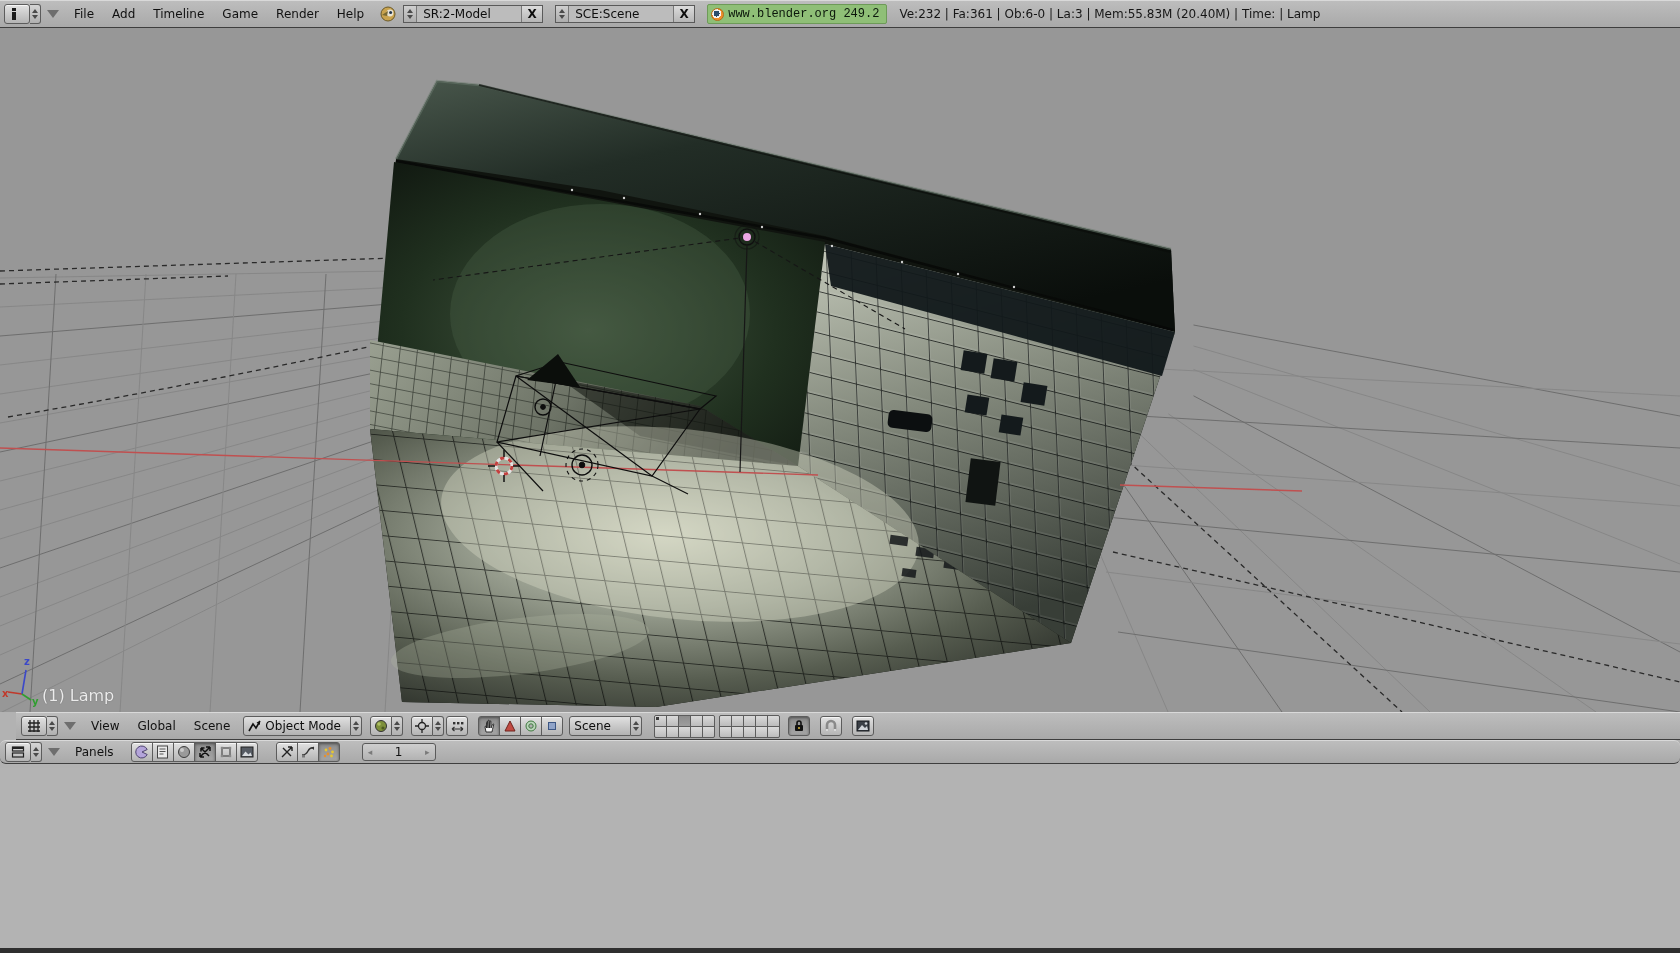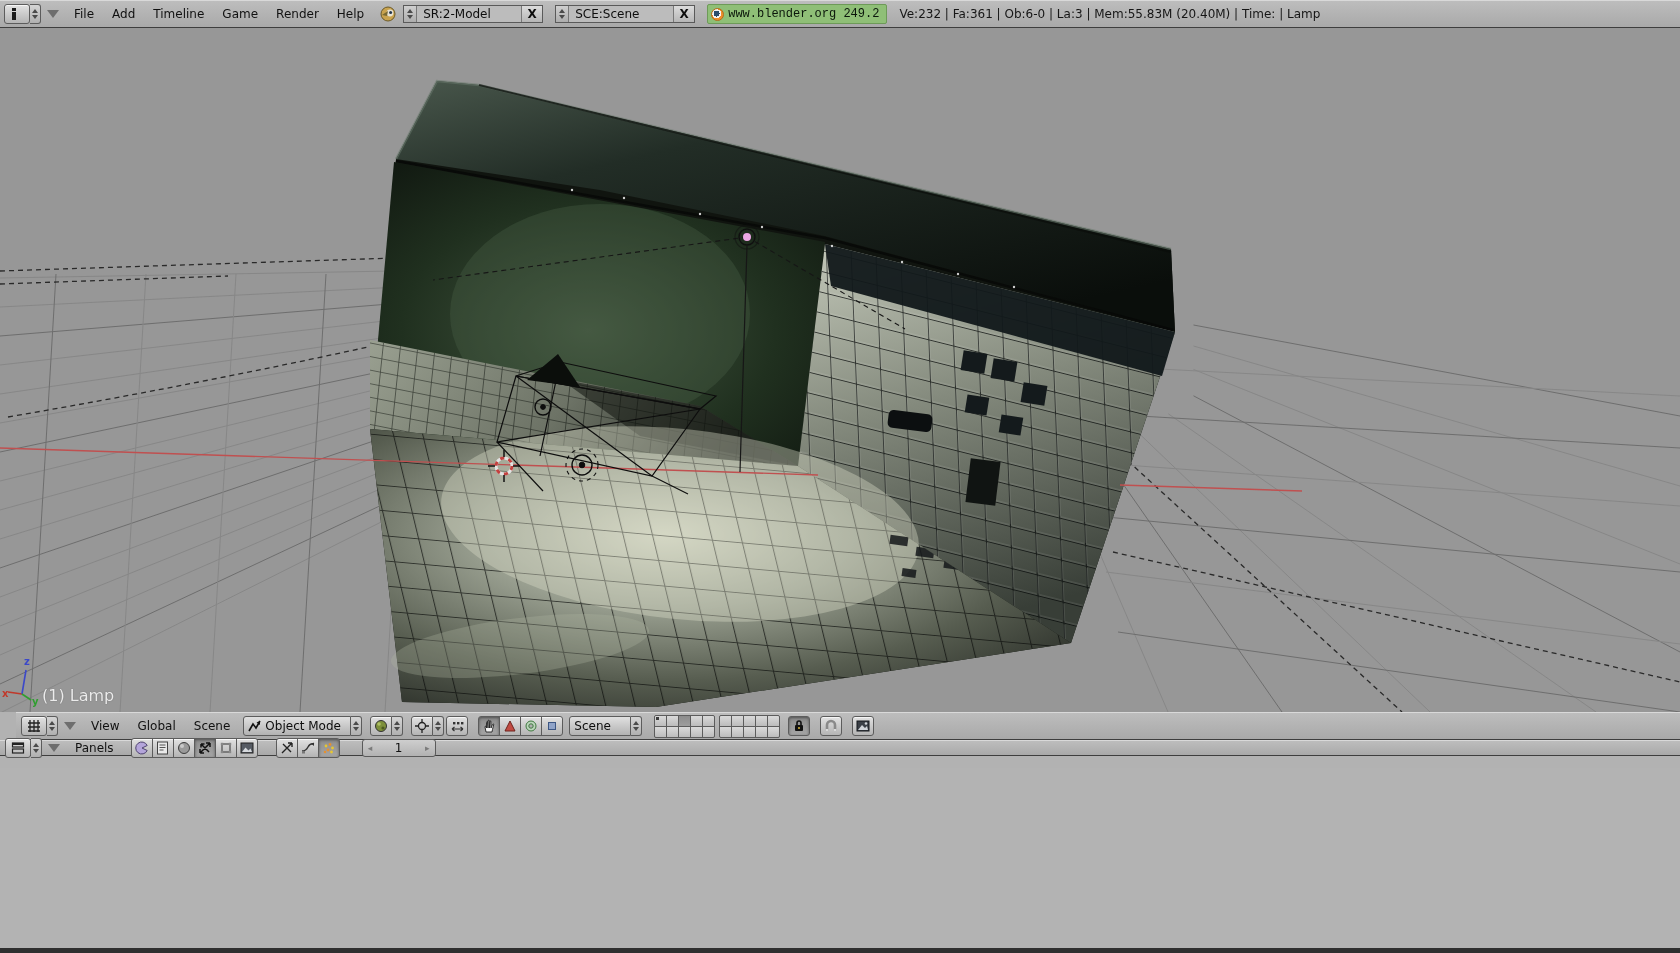--- a/index.html
+++ b/index.html
@@ -45,21 +45,21 @@
   .blogo{width:13px;height:13px;border-radius:50%;background:radial-gradient(circle at 42% 42%,#2a4d6e 0 3px,#f4f4f4 3px 4.5px,#ef8f2c 4.5px);border:1px solid #b56a1a;box-sizing:border-box;}
   .stats{font-size:12px;color:#161616;margin-left:12px;white-space:nowrap;}
 
   
   #viewport{position:absolute;top:24px;left:0;width:1680px;height:688px;background:#979797;overflow:hidden;}
   #vp-info{position:absolute;left:42px;top:662px;font-size:16px;color:#ececec;text-shadow:0 0 1px #555;text-align:center;}
   .axis-label{position:absolute;font-size:10px;font-weight:bold;}
 
   
   #vp-header{top:712px;height:28px;z-index:4;padding-left:5px;margin-left:16px;}
-  #btns-header{top:740px;height:16px;z-index:4;padding-left:5px;}
+  #btns-header{top:740px;height:24px;z-index:4;padding-left:5px;border-radius:6px;}
   .winbtn{width:26px;}
   .icon-btn{width:22px;}
   .mode-dd{height:20px;display:flex;align-items:center;border:1px solid #5c5c5c;border-radius:3px 0 0 3px;
        background:linear-gradient(#e0e0e0,#b2b2b2);font-size:12px;color:#0d0d0d;padding:0 4px 0 4px;gap:4px;box-sizing:border-box;}
   .layers{display:grid;grid-template-columns:repeat(5,11px);grid-template-rows:10px 10px;border:1px solid #5c5c5c;border-radius:2px;overflow:hidden;background:#5c5c5c;gap:1px;}
   .layers .cell{background:linear-gradient(#dadada,#bcbcbc);position:relative;}
   .layers .cell.active{background:linear-gradient(#8c8c8c,#9e9e9e);}
   .layers .cell.hasobj::after{content:"";position:absolute;left:1px;top:1px;width:3px;height:3px;background:#3c3c3c;}
 
   

